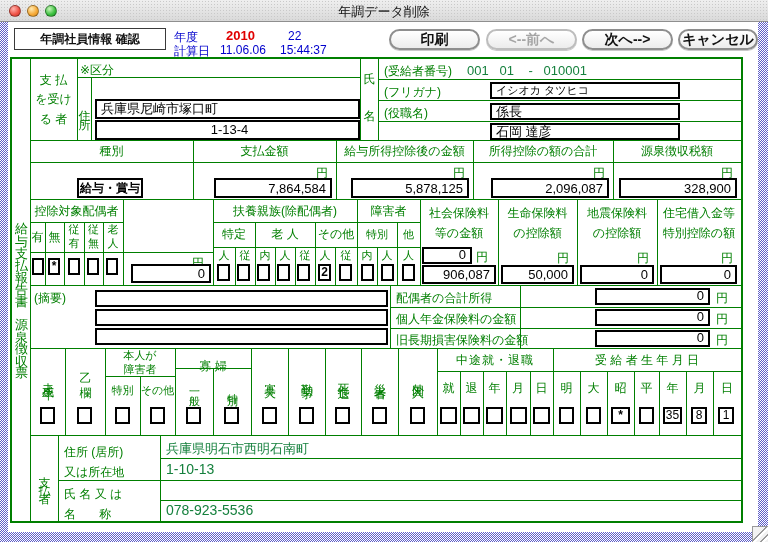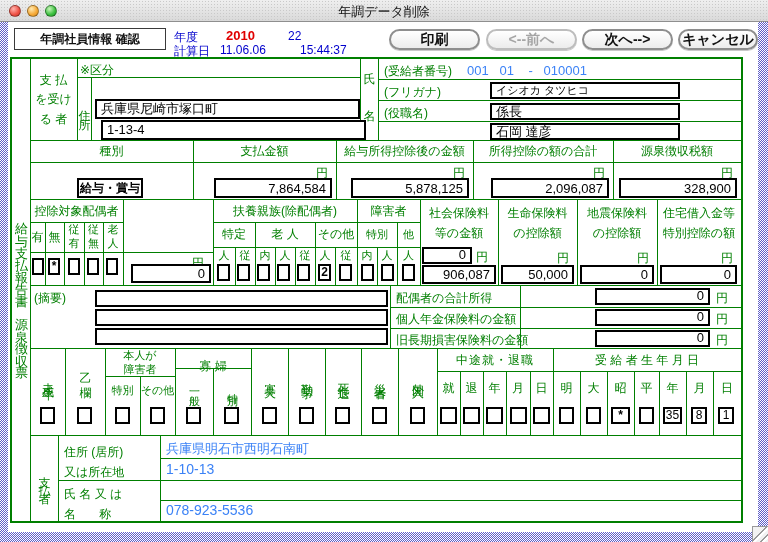--- a/index.html
+++ b/index.html
@@ -44,21 +44,21 @@
   .g11{color:#007f00;font-size:11px;}
   .pre{white-space:pre;}
   .ctr{display:flex;align-items:center;justify-content:center;text-align:center;}
   .vt{writing-mode:vertical-rl;text-orientation:upright;}
   .bx{position:absolute;box-sizing:border-box;border:2px solid #000;background:#fff;font-size:13px;color:#000;}
   .num{text-align:right;padding-right:4px;line-height:15px;}
   .txt{padding-left:4px;line-height:15px;}
   .cb{position:absolute;box-sizing:border-box;border:2px solid #000;background:#fff;width:15px;height:17px;
     text-align:center;font-weight:bold;font-size:12px;line-height:13px;color:#000;}
   .rt{text-align:right;}
-  .blk{color:#3b82f6;}
+  .blk{color:#15803d;}
   .strip{position:absolute;left:0;top:0;width:18px;height:462px;background:#fff;border-right:1px solid #007f00;z-index:5;
     display:flex;align-items:center;justify-content:center;}
 </style>
 </head>
 <body>
 
 <div class="window">
   <div class="titlebar">
     <span class="light red"></span>
     <span class="light yellow"></span>
@@ -68,41 +68,41 @@
 
   <div class="frame">
     <div class="panel">
 
       <div class="modebox">年調社員情報 確認</div>
       <div class="a blue" style="left:166px;top:7px;">年度</div>
       <div class="a red" style="left:218px;top:6px;">2010</div>
       <div class="a blue" style="left:280px;top:7px;">22</div>
       <div class="a blue" style="left:166px;top:21px;">計算日</div>
       <div class="a blue" style="left:212px;top:21px;">11.06.06</div>
-      <div class="a blue" style="left:292px;top:21px;">15:44:37</div>
+      <div class="a blue" style="left:272px;top:21px;">15:44:37</div>
       <div class="btn" style="left:381px;width:91px;">印刷</div>
       <div class="btn disabled" style="left:478px;width:91px;">&lt;--前へ</div>
       <div class="btn" style="left:574px;width:91px;">次へ--&gt;</div>
       <div class="btn" style="left:670px;width:80px;">キャンセル</div>
 
       <div class="tbl">
 
         <div class="sec" style="top:0;height:82px;">
           <div class="vl" style="left:65px;top:0;height:82px;"></div>
           <div class="hl" style="left:65px;top:18px;width:283px;"></div>
           <div class="vl" style="left:79px;top:18px;height:64px;"></div>
           <div class="vl" style="left:348px;top:0;height:82px;"></div>
           <div class="vl" style="left:366px;top:0;height:82px;"></div>
           <div class="a g ctr pre" style="left:18px;top:0;width:47px;height:82px;line-height:1.6;">支 払
 を受け
 る 者</div>
           <div class="a g" style="left:68px;top:3px;">※区分</div>
           <div class="a g ctr vt" style="left:65px;top:18px;width:14px;height:64px;letter-spacing:8px;">住所</div>
           <div class="bx txt" style="left:83px;top:40px;width:265px;height:20px;line-height:16px;">兵庫県尼崎市塚口町</div>
-          <div class="bx txt" style="left:89px;top:61px;width:265px;height:20px;line-height:16px;">1-13-4</div>
+          <div class="bx txt" style="left:83px;top:61px;width:265px;height:20px;line-height:16px;text-align:center;">1-13-4</div>
           <div class="a g ctr vt" style="left:348px;top:0;width:18px;height:82px;letter-spacing:38px;">氏名</div>
           <div class="hl" style="left:366px;top:20px;width:363px;"></div>
           <div class="hl" style="left:366px;top:41px;width:363px;"></div>
           <div class="hl" style="left:366px;top:62px;width:363px;"></div>
           <div class="a g" style="left:372px;top:4px;">(受給者番号)</div>
           <div class="a blk pre" style="left:455px;top:4px;font-size:13px;">001   01    -   010001</div>
           <div class="a g" style="left:372px;top:25px;">(フリガナ)</div>
           <div class="bx txt" style="left:478px;top:23px;width:190px;height:17px;font-size:11px;line-height:13px;">イシオカ タツヒコ</div>
           <div class="a g" style="left:372px;top:46px;">(役職名)</div>
           <div class="bx txt" style="left:478px;top:44px;width:190px;height:17px;line-height:13px;">係長</div>

